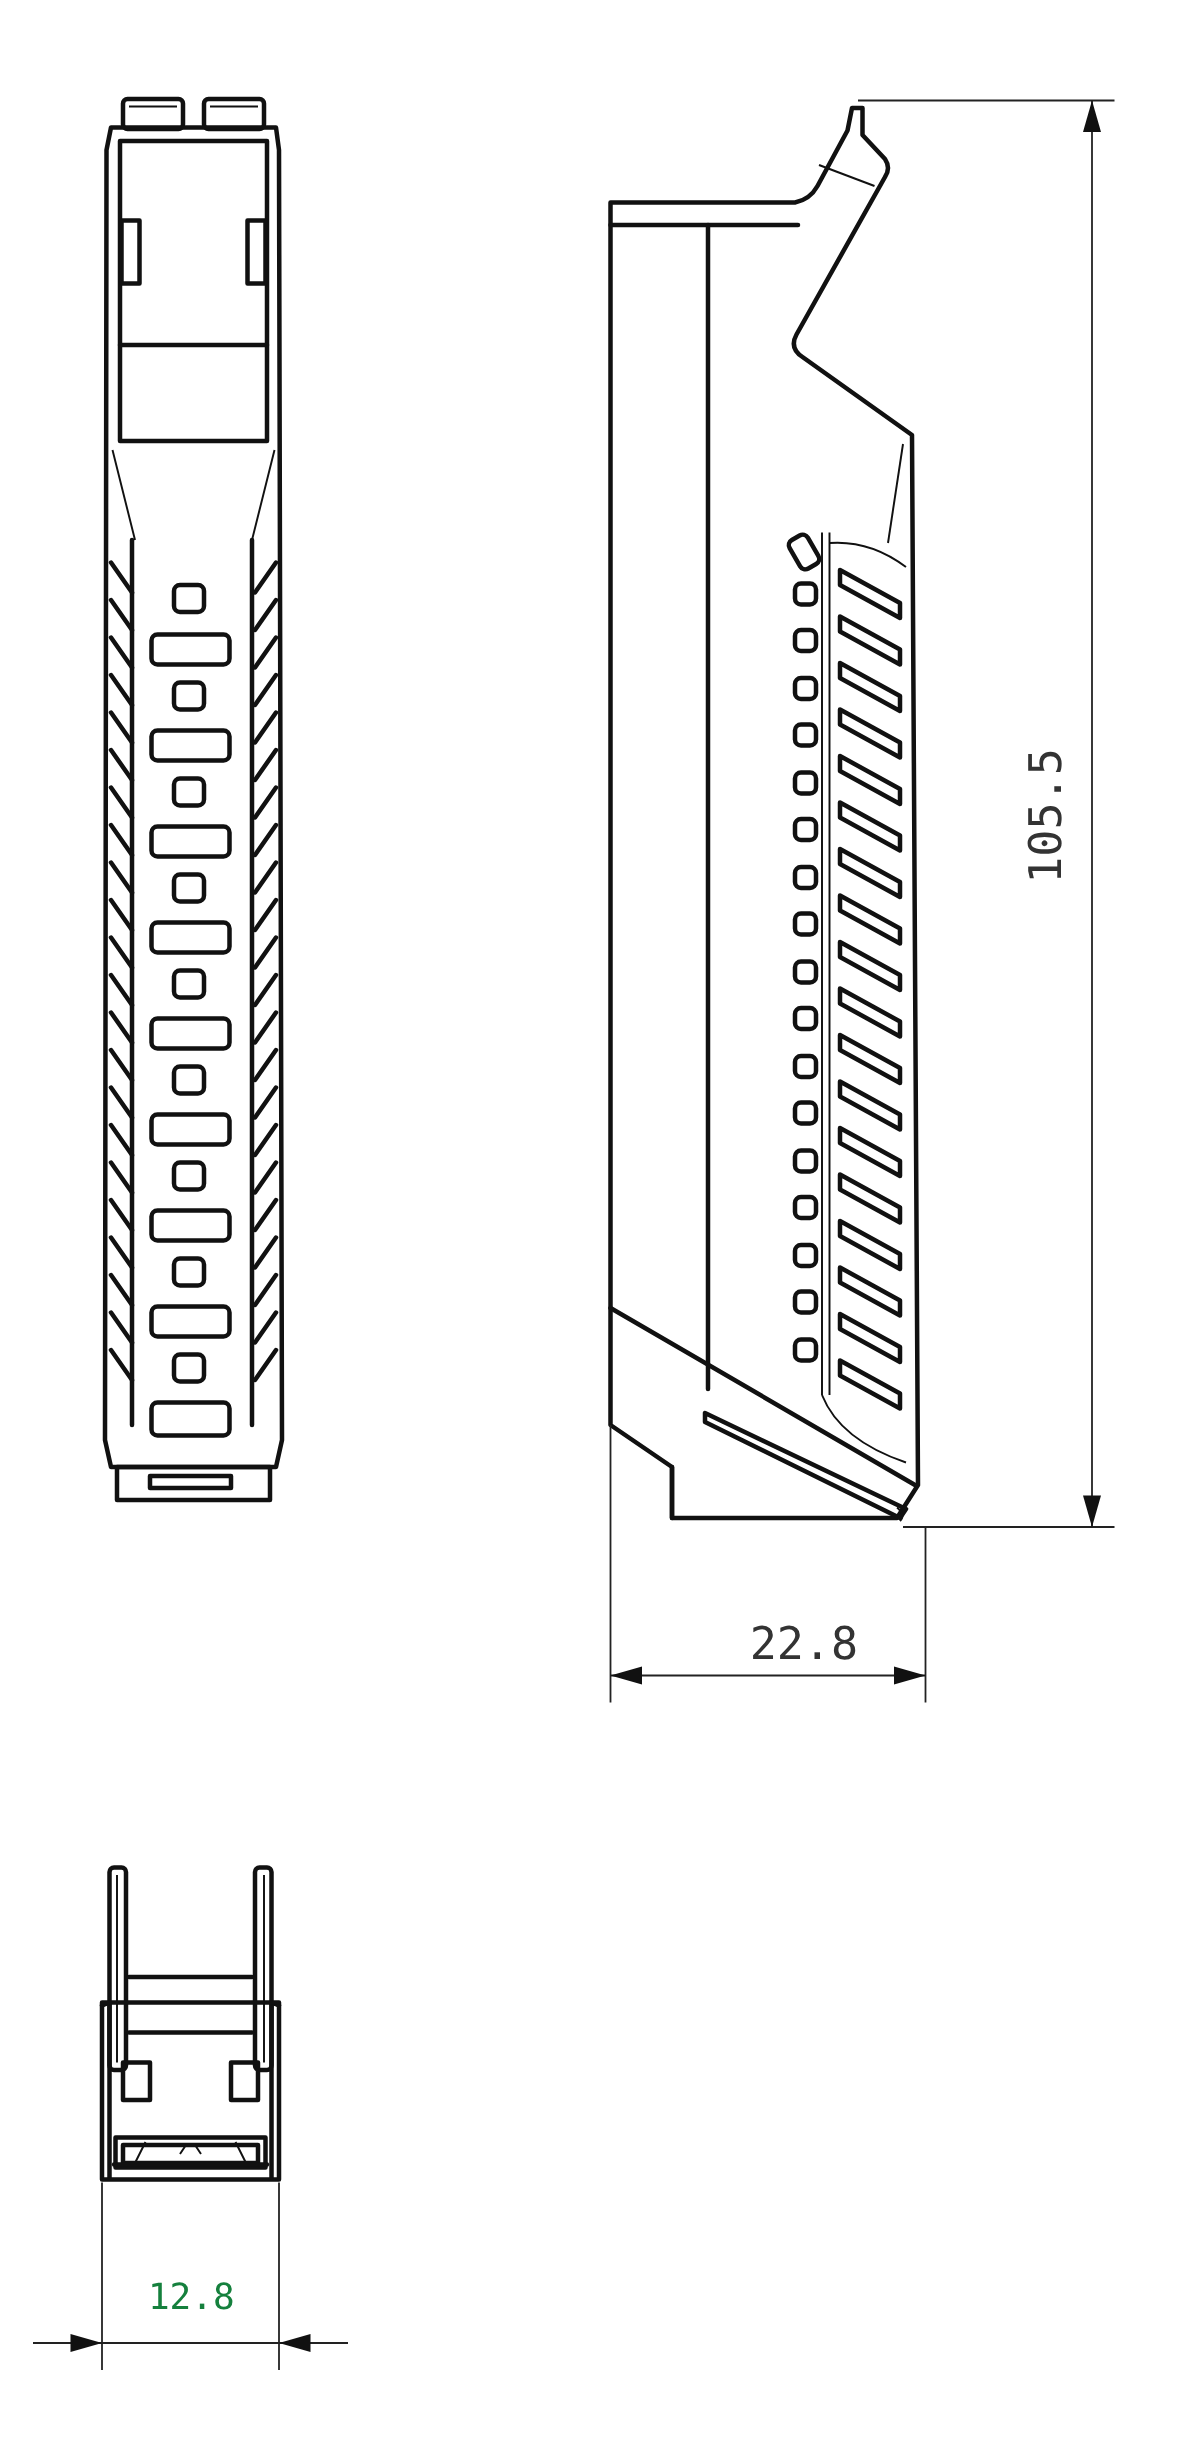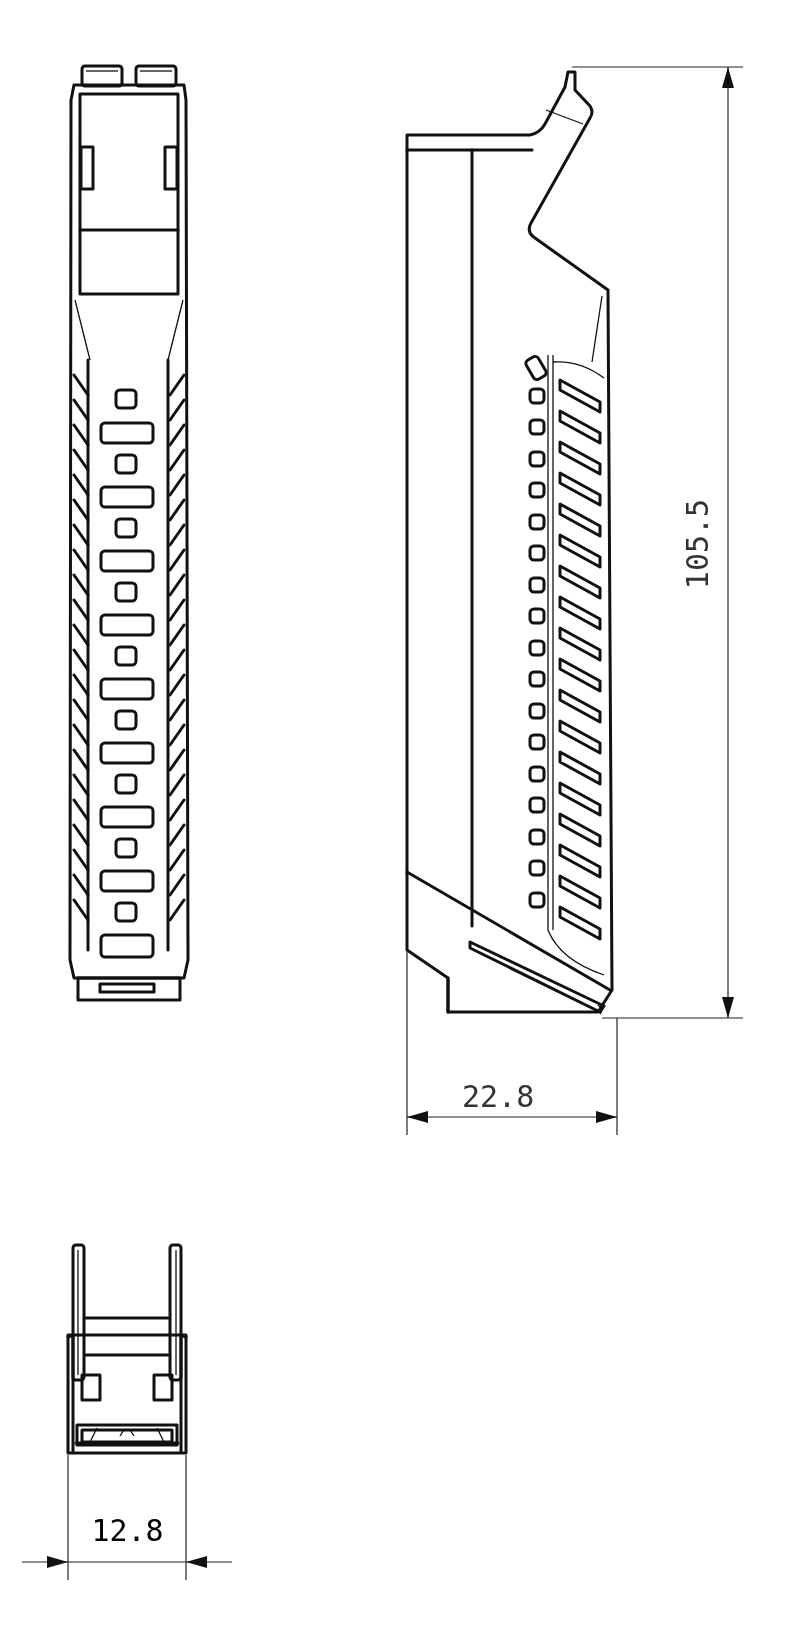--- a/index.html
+++ b/index.html
@@ -159,15 +159,15 @@
     <line class="dim" x1="68" y1="1455" x2="68" y2="1580"></line>
     <line class="dim" x1="186" y1="1455" x2="186" y2="1580"></line>
     <line class="dim" x1="22" y1="1562" x2="232" y2="1562"></line>
     <polygon class="arrow" points="68,1562 47,1556 47,1568"></polygon>
     <polygon class="arrow" points="186,1562 207,1556 207,1568"></polygon>
   </g>
 </svg>
 
 <div style="position:absolute; left:680px; top:544px; width:100px; height:40px; transform:rotate(-90deg); transform-origin:0 0; text-align:center; font-family:'DejaVu Sans Mono', monospace; font-size:30px; color:#333; line-height:40px; margin-top:50px; margin-left:-2px;">105.5</div>
 
-<div style="position:absolute; left:462px; top:1080px; width:110px; text-align:left; font-family:'DejaVu Sans Mono', monospace; font-size:30px; color:#333; line-height:34px;">22.8</div>
+<div style="position:absolute; left:462px; top:1080px; width:110px; text-align:right; font-family:'DejaVu Sans Mono', monospace; font-size:30px; color:#333; line-height:34px;">22.8</div>
 
-<div style="position:absolute; left:80px; top:1514px; width:95px; text-align:center; font-family:'DejaVu Sans Mono', monospace; font-size:30px; color:#000000; line-height:34px;">12.8</div>
+<div style="position:absolute; left:80px; top:1514px; width:95px; text-align:center; font-family:'DejaVu Sans Mono', monospace; font-size:24px; color:#15803d; line-height:34px;">12.8</div>
 
 </body></html>

